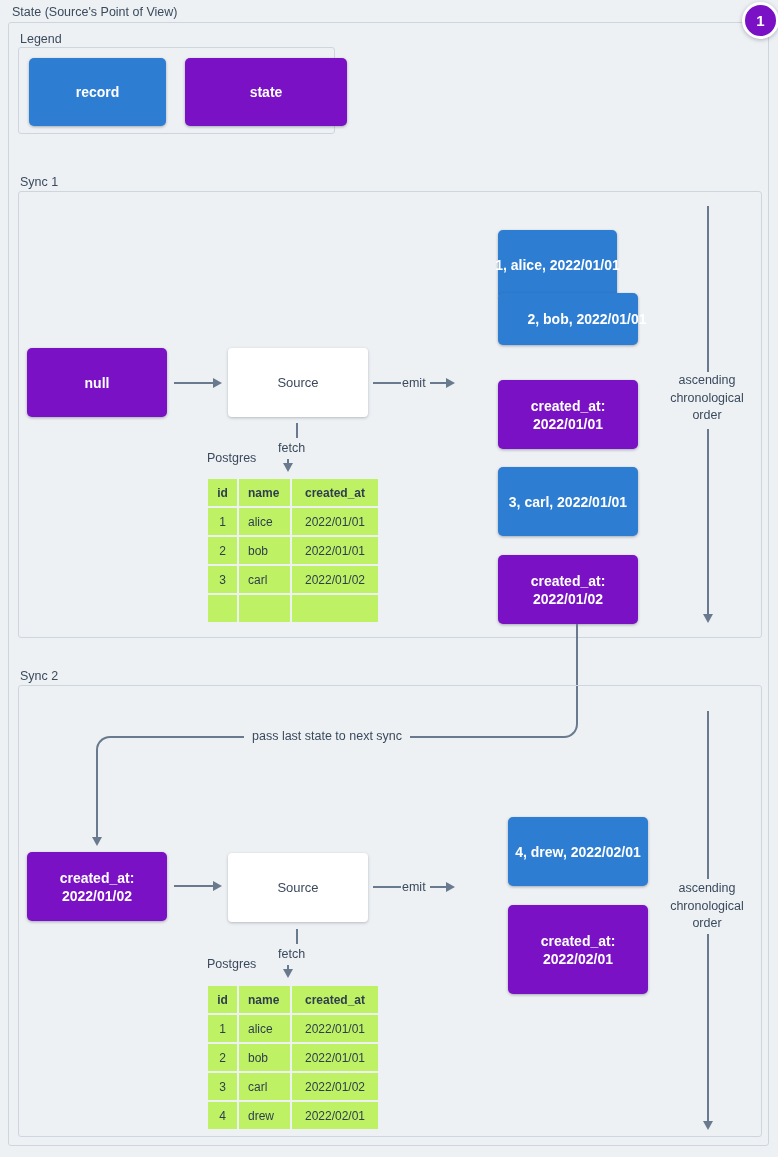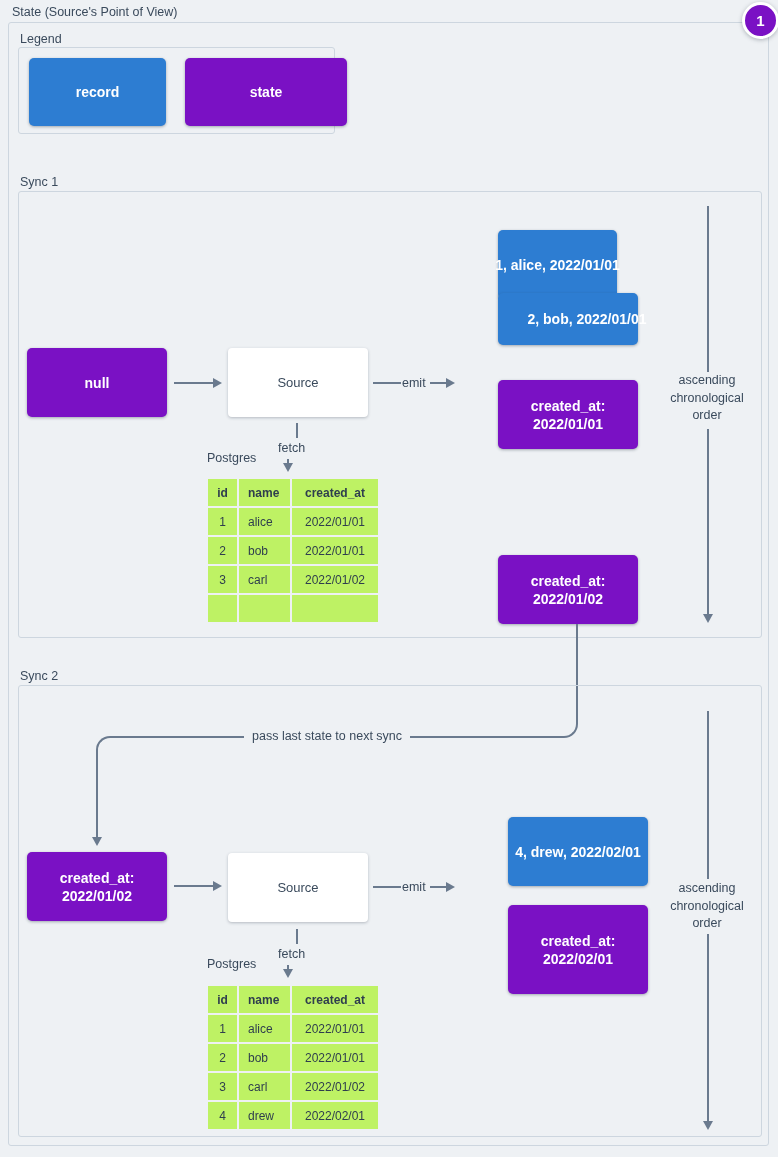--- a/index.html
+++ b/index.html
@@ -129,20 +129,23 @@
 
   <div class="box record" style="left:498px; top:206px; width:119px; height:69px;margin-top:24px;">
     <span class="nowrap">1, alice, 2022/01/01</span>
   </div>
   <div class="box record" style="left:498px; top:293px; width:140px; height:52px;padding-left:38px;">
     <span class="nowrap">2, bob, 2022/01/01</span>
   </div>
   <div class="box state" style="left:498px; top:380px; width:140px; height:69px;">
     <span class="wrap">created_at: 2022/01/01</span>
   </div>
+  <div class="box record" style="left:498px; top:467px; width:140px; height:69px;">
+    <span class="nowrap">3, carl, 2022/01/01</span>
+  </div>
   <div class="box state" style="left:498px; top:555px; width:140px; height:69px;">
     <span class="wrap">created_at: 2022/01/02</span>
   </div>
 
   <div class="vline" style="left:707px; top:206px; height:166px;"></div>
   <div class="order-note" style="left:657px; top:372px;">ascending chronological order</div>
   <div class="varrow" style="left:707px; top:429px; height:185px;"></div>
 
   <div class="vline" style="left:576px; top:624px; height:100px;"></div>
   <div class="corner-br" style="left:562px; top:724px; width:16px; height:14px;"></div>

